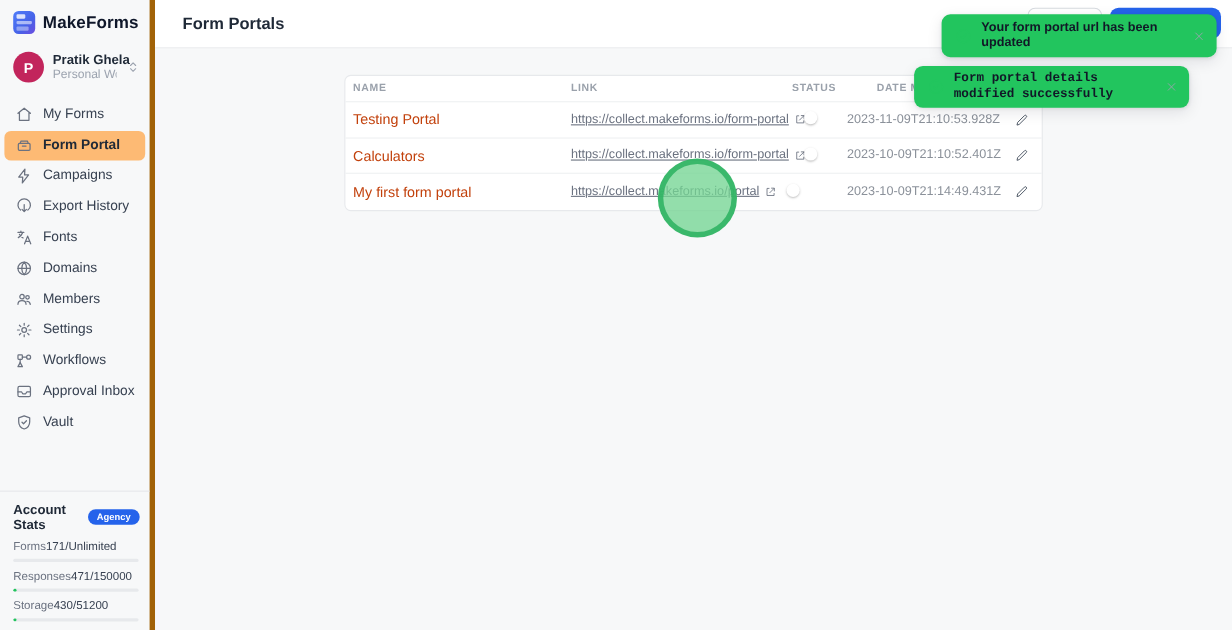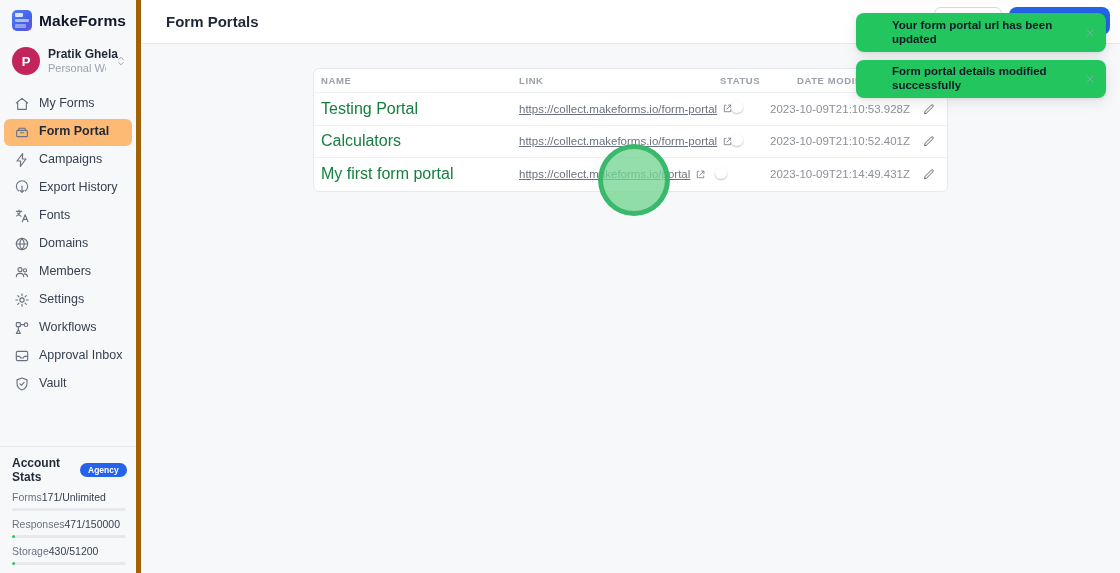--- a/index.html
+++ b/index.html
@@ -66,38 +66,38 @@
   .t-header { height:24px; border-bottom:1px solid #eef0f2; }
   .t-row { height:32.5px; border-bottom:1px solid #eef0f2; }
   .t-row:last-child { border-bottom:none; }
   .col-name { width:198px; }
   .col-link { width:201px; display:flex; align-items:center; gap:5px; }
   .col-status { width:50px; }
   .col-date { width:148px; }
   .col-edit { flex:1; display:flex; justify-content:flex-start; padding-left:0; }
   .th { font-size:9.5px; font-weight:700; color:#9aa1ab; letter-spacing:.6px; }
   .th.date-th { padding-left:27px; }
-  .cell-name { font-size:16px; color:#15803d; }
+  .cell-name { font-size:13px; color:#c2410c; }
   .cell-link { font-size:11.5px; color:#6b7280; text-decoration:underline; cursor:pointer; white-space:nowrap; }
   .ext-icon svg { width:11px; height:11px; stroke:#6b7280; fill:none; stroke-width:1.7; stroke-linecap:round; stroke-linejoin:round; display:block; }
   .cell-date { font-size:11.5px; color:#8b919a; }
   .toggle { width:26px; height:15px; border-radius:8px; background:#e5e7eb; position:relative; margin-left:9px; cursor:pointer; }
   .toggle .knob { position:absolute; top:1.5px; left:2px; width:12px; height:12px; border-radius:50%; background:#fff;
                   box-shadow:0 1px 2px rgba(0,0,0,.25); }
   .toggle.on { background:#2563eb; }
   .toggle.on .knob { left:auto; right:2px; }
   .edit-btn { width:22px; height:22px; display:flex; align-items:center; justify-content:center; cursor:pointer; }
   .edit-btn svg { width:14px; height:14px; stroke:#4b5563; fill:none; stroke-width:1.5; stroke-linecap:round; stroke-linejoin:round; }
 
   
   .toast { position:absolute; width:250px; background:#22c55e; border-radius:8px; z-index:5;
            box-shadow:0 4px 14px rgba(15,23,42,.10), 0 1px 3px rgba(15,23,42,.08);
            display:flex; align-items:center; gap:8px; padding:0 10px 0 12px; }
   .toast-1 { left:715px; top:13px; height:39px; }
-  .toast-2 { left:715px; top:60px; height:38px; }
+  .toast-2 { left:690px; top:60px; height:38px;font-family:Liberation Mono, monospace; }
   .toast-check svg { width:16px; height:16px; stroke:#22c55e; fill:none; stroke-width:1.8; stroke-linecap:round; stroke-linejoin:round; display:block; }
   .toast-msg { flex:1; font-size:11.5px; font-weight:600; color:#111827; line-height:1.2; }
   .toast-close { color:#9ca3af; cursor:pointer; display:flex; }
   .toast-close svg { width:12px; height:12px; stroke:#9ca3af; stroke-width:1.6; stroke-linecap:round; }
 
   
   .click-circle { position:absolute; left:457px; top:144px; width:72px; height:72px; border-radius:50%;
                   background:rgba(116,213,148,.78); border:5px solid rgba(43,177,96,.85); z-index:6; pointer-events:none; }
 
   .chev svg { width:14px; height:14px; stroke:currentColor; fill:none; stroke-width:1.7; stroke-linecap:round; stroke-linejoin:round; display:block;}
@@ -297,21 +297,21 @@
         <span class="col-name cell-name">Testing Portal</span>
         <span class="col-link">
           <a class="cell-link">https://collect.makeforms.io/form-portal</a>
           <span class="ext-icon">
               <svg viewBox="0 0 24 24">
                 <path d="M9 5H5v14h14v-4M14 4.5h5.5V10M19 5l-8.5 8.5"></path>
               </svg>
             </span>
         </span>
         <span class="col-status"><span class="toggle"><span class="knob"></span></span></span>
-        <span class="col-date cell-date">2023-10-09T21:10:53.928Z</span>
+        <span class="col-date cell-date">2023-11-09T21:10:53.928Z</span>
         <span class="col-edit">
             <span class="edit-btn">
               <svg viewBox="0 0 24 24">
                 <path d="M4.5 19.5l.9-3.6L16 5.3a1.9 1.9 0 012.7 0l.1.1a1.9 1.9 0 010 2.7L8.1 18.7z"></path>
               </svg>
             </span>
           </span>
       </div>
 
       <div class="t-row">

